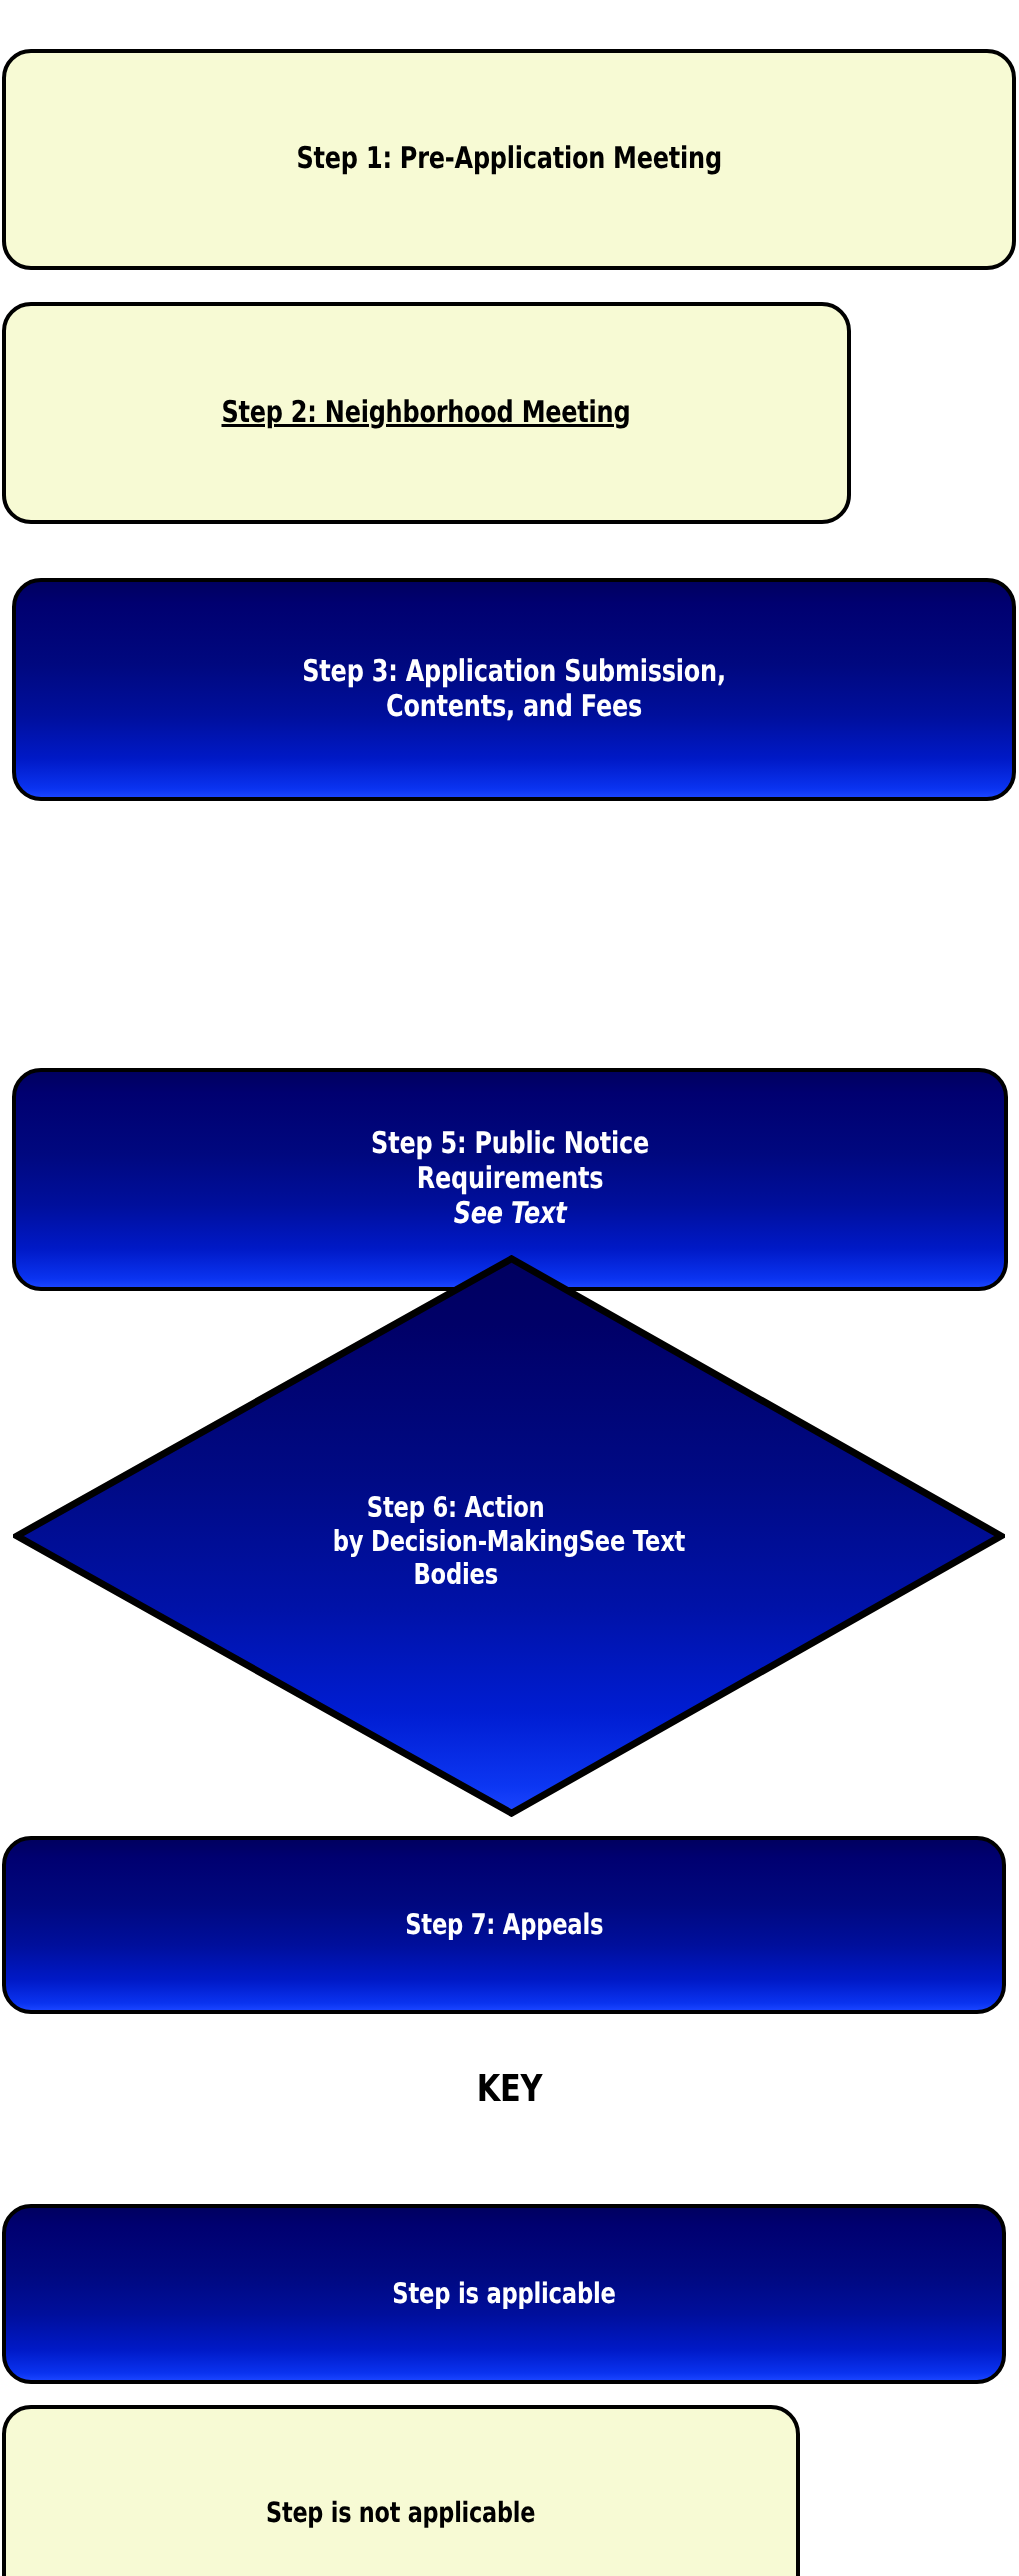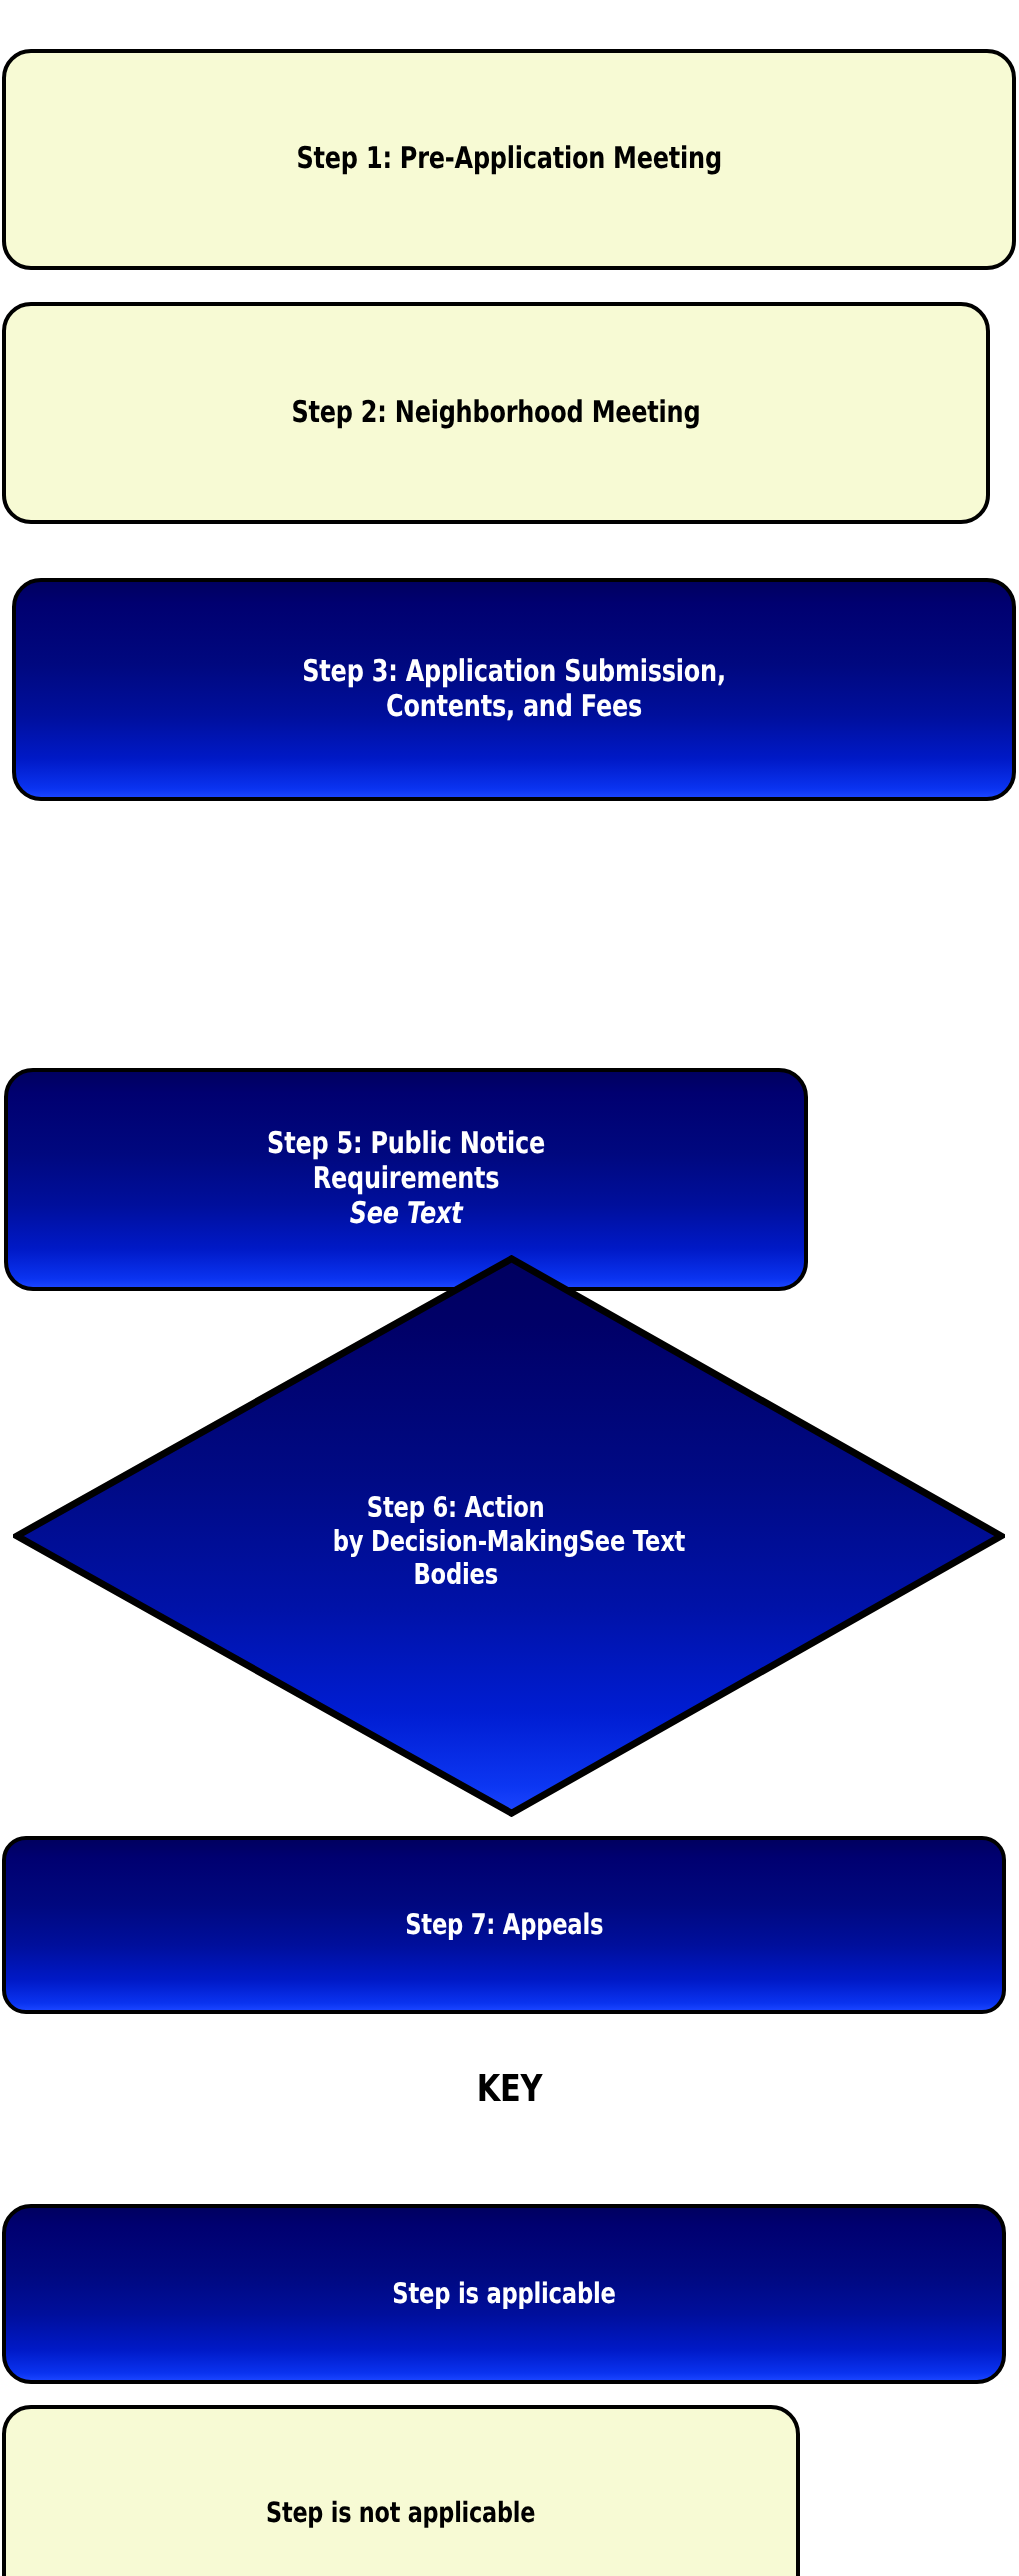--- a/index.html
+++ b/index.html
@@ -74,25 +74,25 @@
   .label.yellowtext { color: #000000; }
   .label.whitetext  { color: #ffffff; }
 
   .label .italic {
     font-style: italic;
     display: block;
   }
 
   
   #node-step1 { left: 1.9px;  top: 1.9px;    width: 1014px; height: 221px; }
-  #node-step2 { left: 1.9px;  top: 255px;  width: 988px; height: 222px; }
+  #node-step2 { left: 1.9px;  top: 255px;  width: 849px; height: 222px; text-decoration: underline; }
   #node-step3 { left: 12px; top: 531px;  width: 1004px; height: 223px; }
   #node-step4 { left: 12px; top: 765px; width: 996px; height: 224px; }
-  #node-step5 { left: 4px; top: 1021px; width: 804px; height: 223px; align-items: center; }
-  #node-step7 { left: 1.9px;  top: 1789px; width: 1004px; height: 178px; border-radius: 24px; }
+  #node-step5 { left: 12px; top: 1021px; width: 996px; height: 223px; align-items: center; }
+  #node-step7 { left: 1.9px;  top: 1789px; width: 1004px; height: 178px; }
   #node-key-applicable     { left: 1.9px; top: 2157px; width: 1004px; height: 180px; }
   #node-key-not-applicable { left: 1.9px; top: 2358px; width: 798px; height: 216px; }
 
   #node-step1 .label, #node-step2 .label { font-size: 30px; }
   #node-step3 .label, #node-step4 .label, #node-step5 .label { font-size: 30px; }
   #node-step7 .label { font-size: 28.4px; }
   #node-key-applicable .label { font-size: 28.4px; }
   #node-key-not-applicable .label { font-size: 28px; }
 
   

